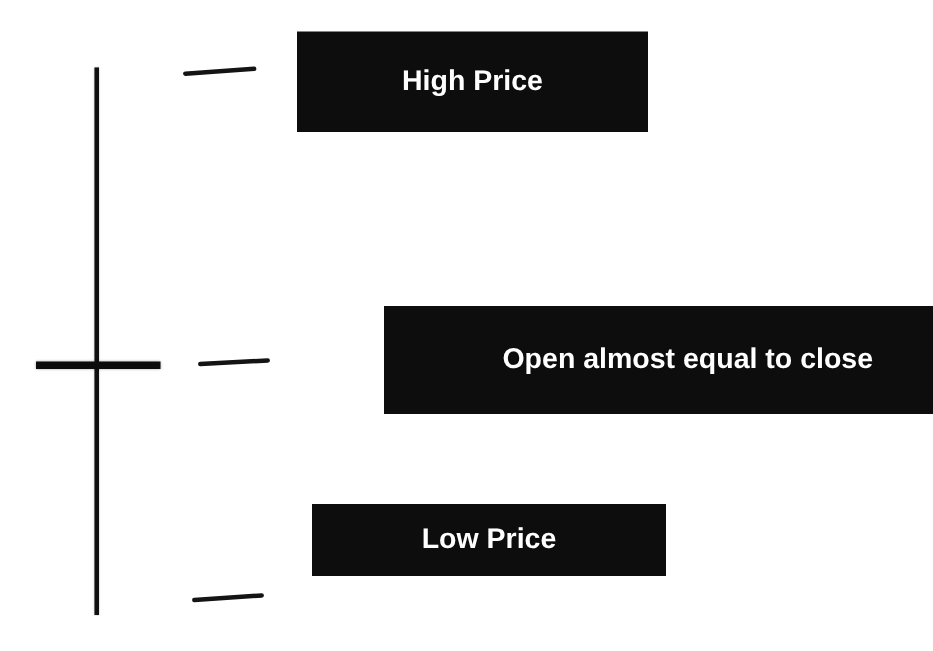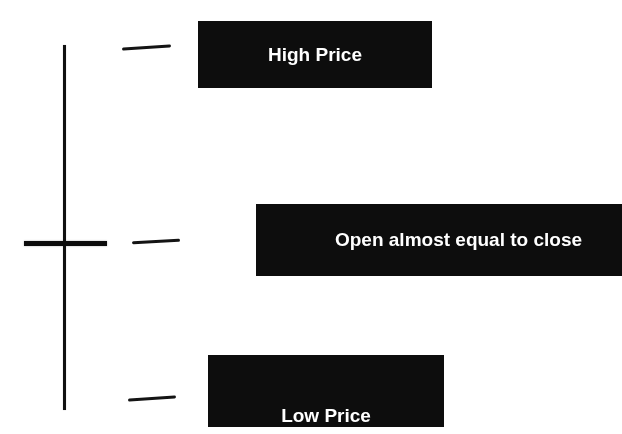--- a/index.html
+++ b/index.html
@@ -78,24 +78,23 @@
   }
   .label-open {
     left: 208px;
     top: 204px;
     width: 405px;
     height: 72px;
     margin-left: 48px;
   }
   .label-low {
     left: 208px;
-    top: 355px;
+    top: 336px;
     width: 236px;
-    height: 72px;
-    align-items: flex-end;
+    height: 48px;
   }
 </style>
 </head>
 <body>
 
 <div class="canvas">
 
   <div class="wick"></div>
 
   <div class="crossbar"></div>

